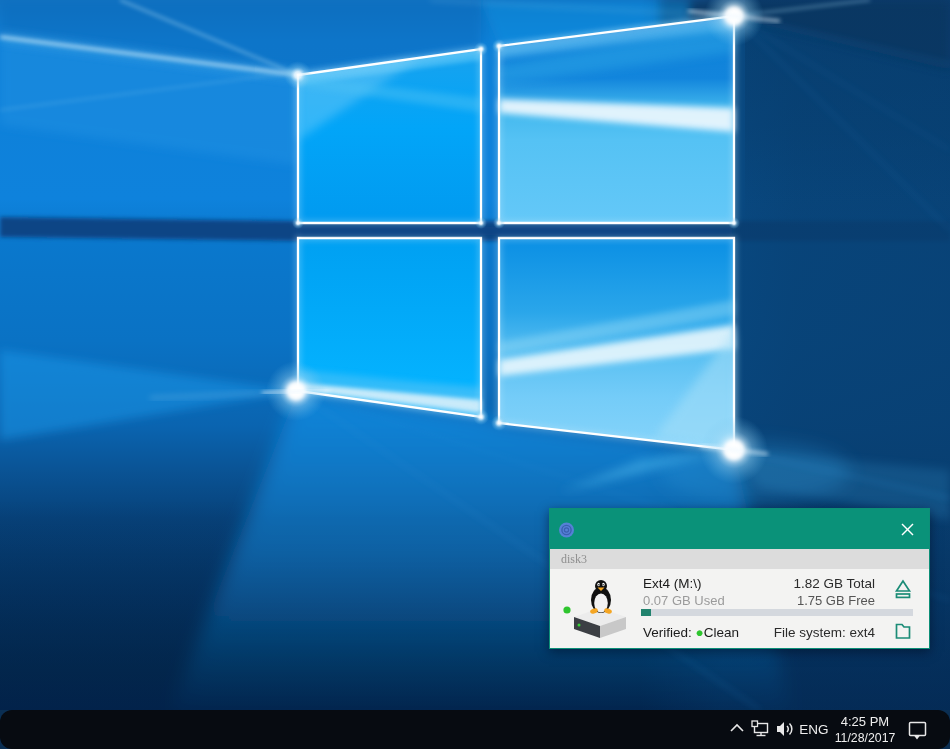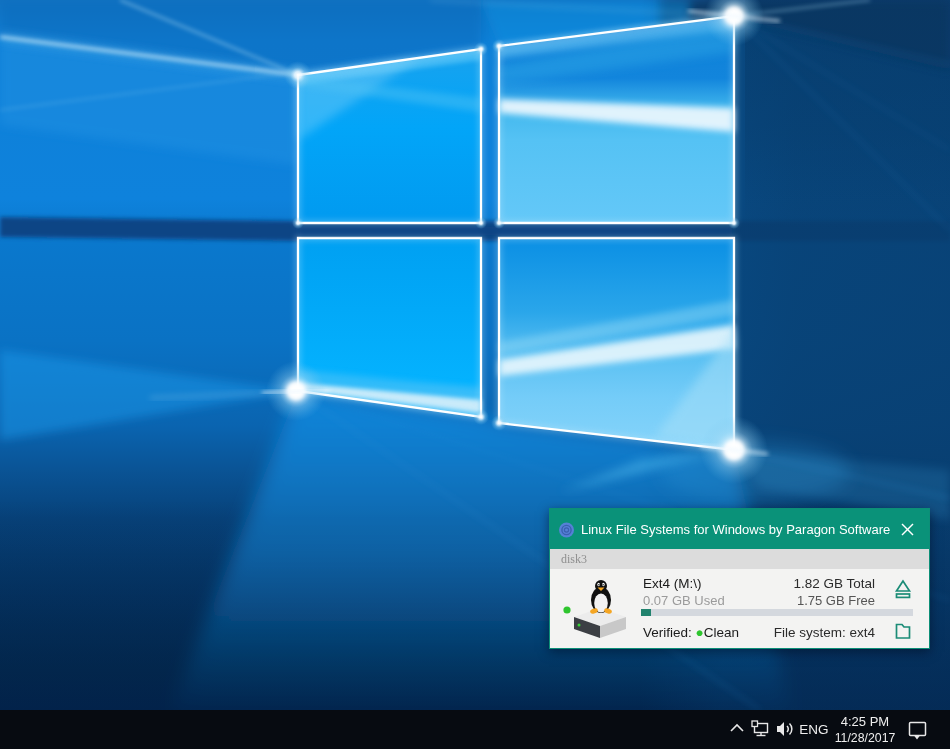--- a/index.html
+++ b/index.html
@@ -1,19 +1,19 @@
 <!DOCTYPE html>
 <html><head>
 <meta charset="utf-8">
 <style>
   html,body{margin:0;padding:0;width:950px;height:749px;overflow:hidden;
     font-family:"Liberation Sans",sans-serif;background:#0a2e52;}
   #stage{position:absolute;left:0;top:0;width:950px;height:749px;}
   #wall{position:absolute;left:0;top:0;}
-  #taskbar{position:absolute;left:0;top:710px;width:950px;height:39px;background:#070b11;}
+  #taskbar{position:absolute;left:0;top:710px;width:950px;height:39px;background:#070b11;border-radius:12px;}
   #popup{position:absolute;left:549px;top:508px;width:381px;height:141px;
     background:#f3f3f2;border:1px solid #0c8f77;box-sizing:border-box;
     box-shadow:0 3px 10px rgba(2,10,30,.5);}
   #phead{position:absolute;left:0;top:0;width:100%;height:40px;background:#0a9279;}
   #ptitle{position:absolute;left:31px;top:13px;color:#fff;font-size:13px;white-space:nowrap;}
   #pclose{position:absolute;right:9px;top:8px;width:24px;height:24px;color:#fff;}
   #pdisk{position:absolute;left:0;top:40px;width:100%;height:20px;background:#dcdcdc;
     color:#8f8f8f;font-size:12px;line-height:20px;padding-left:11px;box-sizing:border-box;font-family:Liberation Serif, serif;}
 </style>
 </head>
@@ -220,21 +220,20 @@
 </svg>
 </div>
 
 <div id="popup">
   <div id="phead">
     <svg width="30" height="40" style="position:absolute;left:0;top:0;">
       <circle cx="16.5" cy="21" r="7.5" fill="#5581d6"></circle>
       <circle cx="16.5" cy="21" r="4.6" fill="none" stroke="#3a60b0" stroke-width="1.4"></circle>
       <circle cx="16.5" cy="21" r="2.1" fill="none" stroke="#3a60b0" stroke-width="1.2"></circle>
     </svg>
-    <div id="ptitle">Linux File Systems for Windows by Paragon Software</div>
     <svg id="pclose" width="24" height="24" viewBox="0 0 24 24">
       <g stroke="#ffffff" stroke-width="1.4">
             <line x1="6" y1="7" x2="17" y2="18"></line>
             <line x1="17" y1="7" x2="6" y2="18"></line>
           </g>
     </svg>
   </div>
   <div id="pdisk">disk3</div>
   <svg width="379" height="79" style="position:absolute;left:0;top:60px;" viewBox="0 0 379 79">
 

